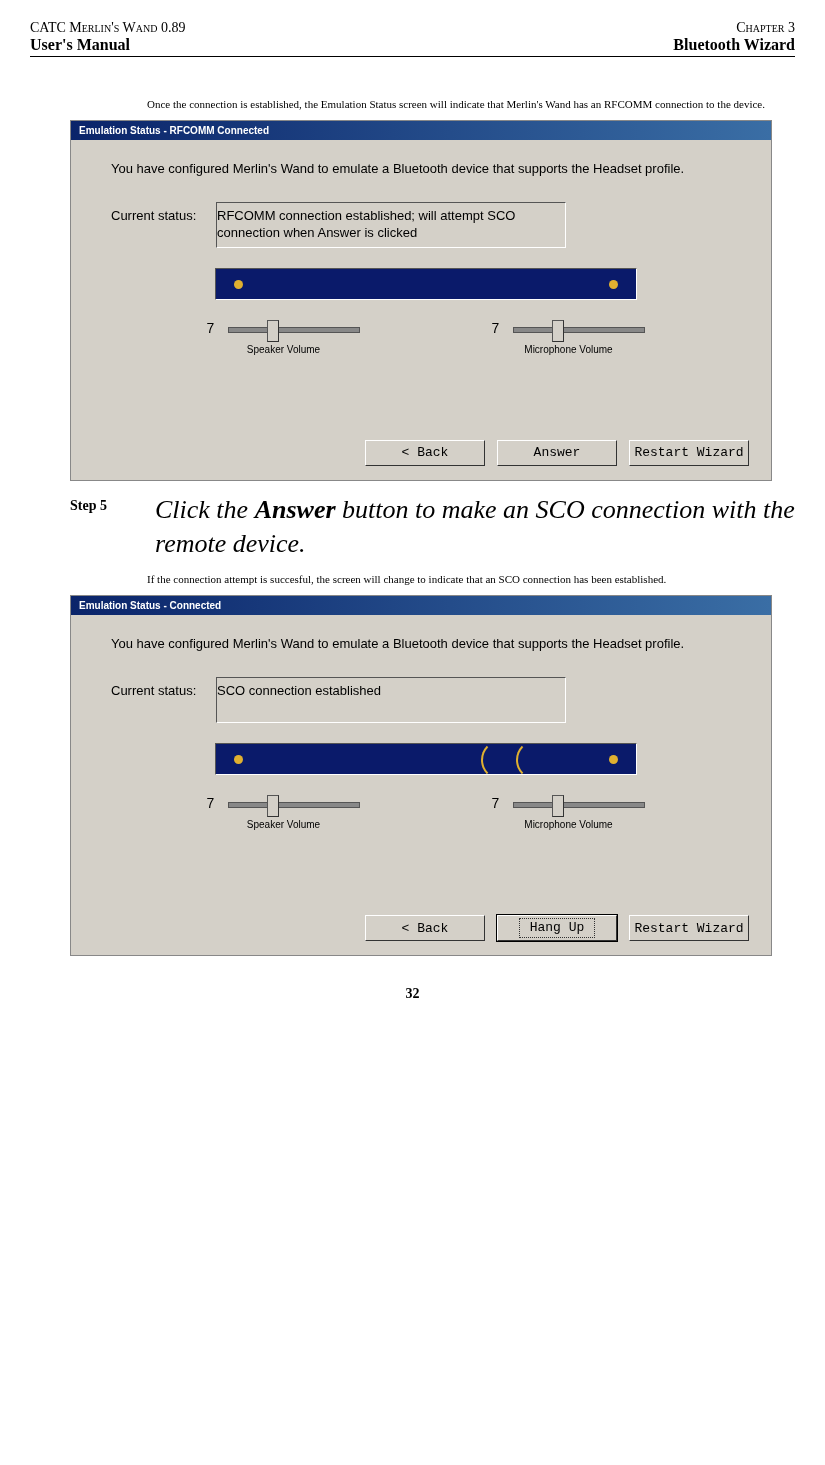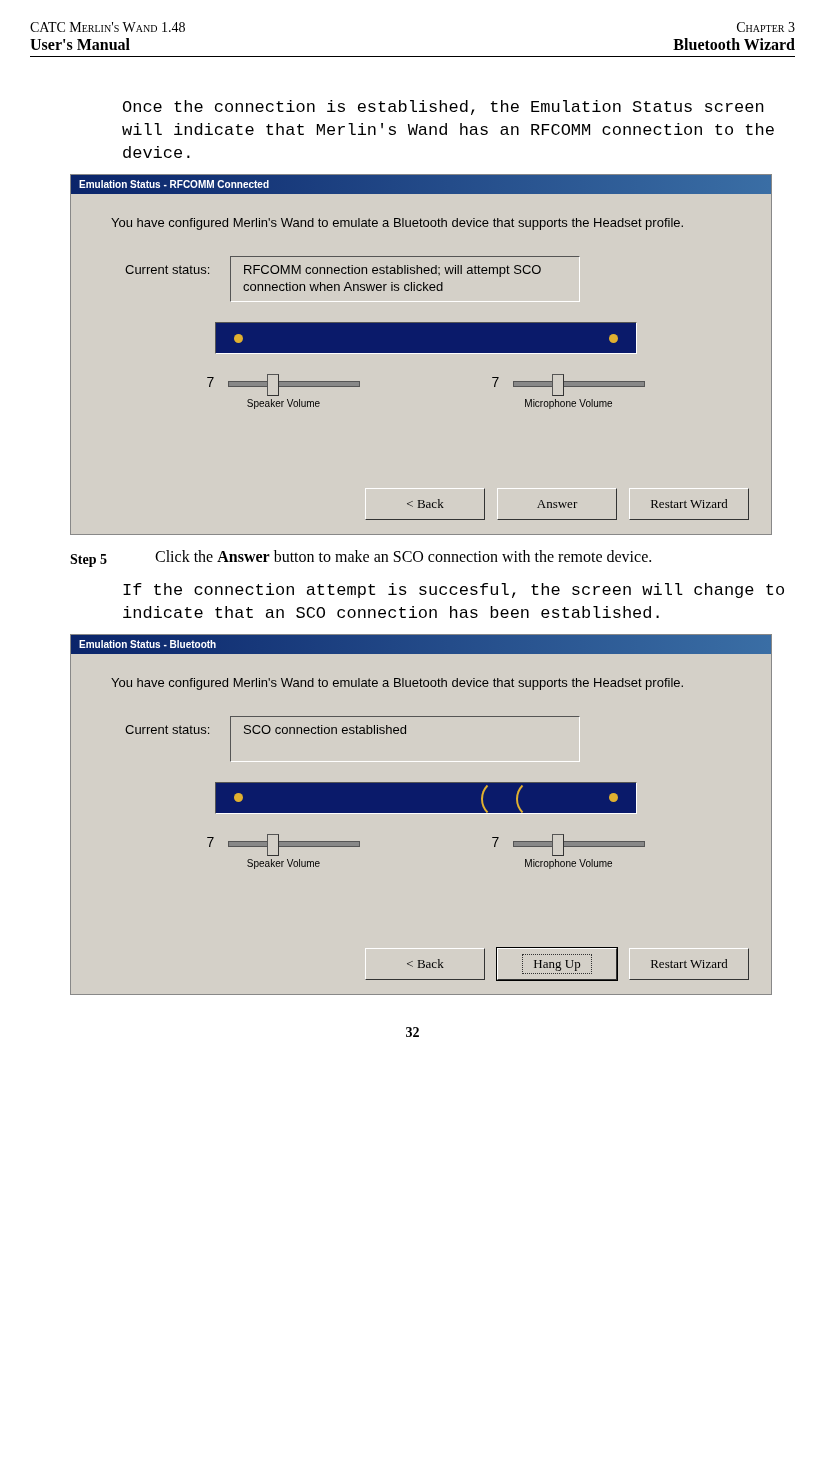--- a/index.html
+++ b/index.html
@@ -22,43 +22,43 @@
       display: flex;
       justify-content: space-between;
       font-weight: bold;
       font-size: 16px;
       border-bottom: 1px solid black;
       padding-bottom: 2px;
       margin-bottom: 40px;
       gap: 8px;
     }
     .para {
-      margin-left: 92px;
-      font-size: 17px;
+      margin-left: 117px;
+      font-size: 11px;
       margin-bottom: 8px;
       line-height: 1.35;
-      font-family: Liberation Mono, monospace;
     }
     .step-row {
       display: flex;
       margin-bottom: 12px;
       gap: 20px;
     }
     .step-label {
       width: 105px;
       font-weight: bold;
       font-size: 14px;
       padding-top: 5px;
       padding-left: 40px;
       box-sizing: border-box;
     }
     .step-text {
       flex: 1;
-      font-size: 16px;
+      font-size: 26px;
       line-height: 1.3;
+      font-style: italic;
     }
     .dialog {
       width: 700px;
       margin-left: 40px;
       margin-bottom: 12px;
       border: 1px solid #888;
       background: #d4d0c8;
       font-family: "Tahoma", sans-serif;
       font-size: 13px;
     }
@@ -80,31 +80,30 @@
       line-height: 1.4;
     }
     .status-row {
       display: flex;
       align-items: flex-start;
       margin-bottom: 20px;
     }
     .status-label {
       width: 105px;
       padding-top: 6px;
-      margin-left: 14px;
     }
     .status-box {
       flex: 0 0 350px;
       border: 1px solid #888;
       border-top-color: #555;
       border-left-color: #555;
       border-right-color: #fff;
       border-bottom-color: #fff;
       background: #d4d0c8;
-      padding: 5px 12px;
+      padding: 5px 0;
       box-sizing: border-box;
       height: 46px;
       line-height: 1.3;
     }
     .progress-bar {
       margin: 10px auto 20px auto;
       width: 420px;
       height: 30px;
       background: #0a1a6a;
       border: 1px solid #888;
@@ -182,28 +181,28 @@
     }
     .button-row {
       position: absolute;
       bottom: 14px;
       right: 22px;
       display: flex;
       gap: 12px;
     }
     .win-button {
       width: 120px;
-      height: 32px;
+      height: 26px;
       background: #d4d0c8;
       border: 1px solid #555;
       border-top-color: #fff;
       border-left-color: #fff;
       border-right-color: #333;
       border-bottom-color: #333;
-      font-family: Liberation Serif, serif;
+      font-family: Liberation Mono, monospace;
       font-size: 13px;
       cursor: pointer;
       padding: 0;
     }
     .win-button.default-btn {
       outline: 1px solid black;
     }
     .win-button .dotted {
       display: inline-block;
       border: 1px dotted #333;
@@ -214,21 +213,21 @@
       text-align: center;
       font-size: 14px;
       margin-top: 30px;
       font-weight: bold;
     }
   </style>
 </head>
 <body>
 
 <div class="header-row">
-  <span class="caps">CATC Merlin's Wand 1.48</span>
+  <span class="caps">CATC Merlin's Wand 0.89</span>
   <span class="caps">Chapter 3</span>
 </div>
 <div class="header-row2">
   <span>User's Manual</span>
   <span>Bluetooth Wizard</span>
 </div>
 
 <div class="para">Once the connection is established, the Emulation Status screen will indicate that Merlin's Wand has an RFCOMM connection to the device.</div>
 
 <div class="dialog">
@@ -274,21 +273,21 @@
 <div class="step-row">
   <div class="step-label">Step 5</div>
   <div class="step-text">
     <span>Click the </span><b>Answer</b><span> button to make an SCO connection with the remote device.</span>
   </div>
 </div>
 
 <div class="para">If the connection attempt is succesful, the screen will change to indicate that an SCO connection has been established.</div>
 
 <div class="dialog">
-  <div class="titlebar">Emulation Status - Bluetooth</div>
+  <div class="titlebar">Emulation Status - Connected</div>
   <div class="dialog-body">
     <div class="intro-text">You have configured Merlin's Wand to emulate a Bluetooth device that supports the Headset profile.</div>
     <div class="status-row">
       <div class="status-label">Current status:</div>
       <div class="status-box">SCO connection established</div>
     </div>
     <div class="progress-bar">
       <span class="dot dot-left"></span>
       <span class="arc arc1"></span>
       <span class="arc arc2"></span>

